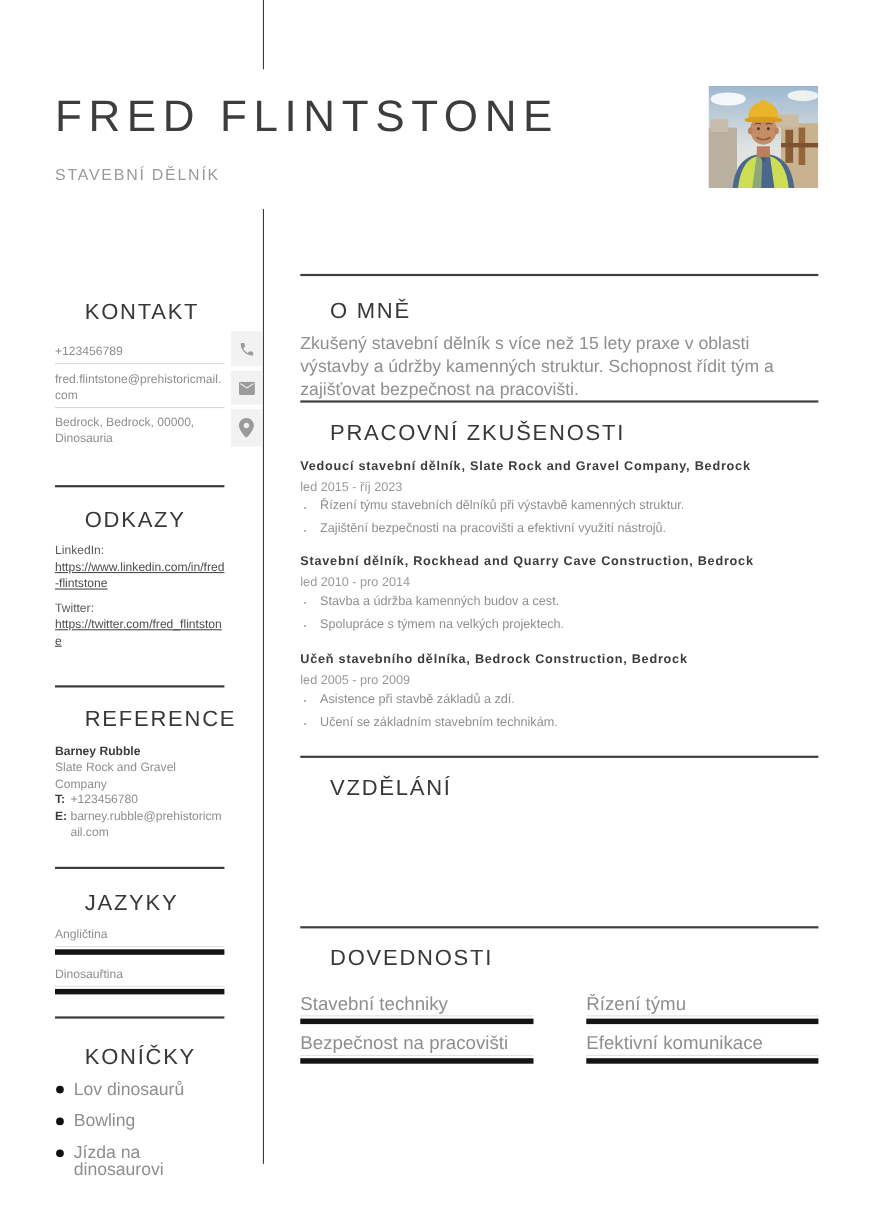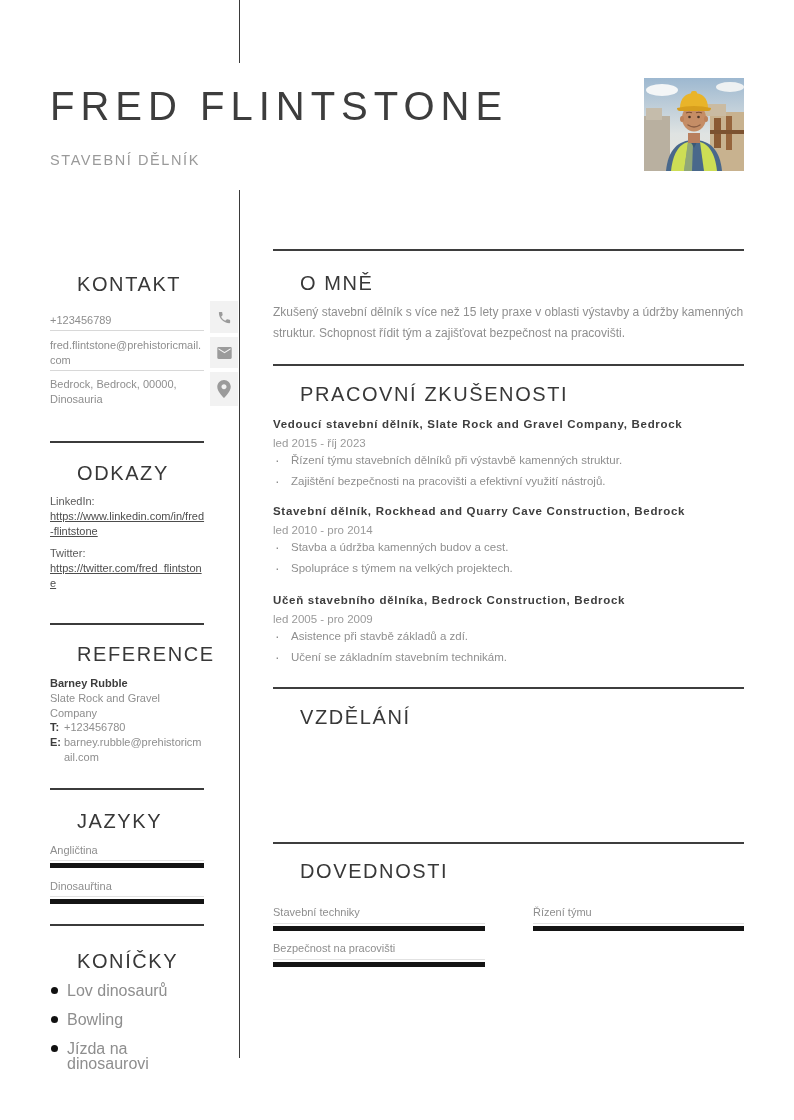--- a/index.html
+++ b/index.html
@@ -43,36 +43,36 @@
   .bar-wrap { border-top:1px solid #e2e2e2; padding-top:2px; }
 
   .hobby-list { position:absolute; left:50px; top:983px; width:155px; list-style:none; }
   .hobby-list li { position:relative; padding-left:17px; font-size:16px; line-height:15px;
                    color:#8e8e8e; margin-bottom:14px; }
   .hobby-list li::before { content:""; position:absolute; left:1px; top:4px; width:7px;
                    height:7px; border-radius:50%; background:#111; }
 
   
   .rule { position:absolute; left:273px; width:471px; height:1.6px; background:#3e3e3e; }
-  .main-par { position:absolute; left:273px; width:471px; font-size:12px; line-height:21px;
+  .main-par { position:absolute; left:273px; width:471px; font-size:16px; line-height:21px;
               color:#8f8f8f; }
   .job { position:absolute; left:273px; width:471px; }
   .job-title { font-size:11.5px; font-weight:bold; color:#3d3d3d; letter-spacing:0.7px;
                line-height:15px; white-space:nowrap; }
   .job-dates { font-size:11.5px; color:#9a9a9a; line-height:15px; margin-top:4px; }
   .job ul { list-style:none; margin-top:2px; }
   .job ul li { position:relative; padding-left:18px; font-size:11.5px; line-height:15px;
                color:#8f8f8f; }
   .job ul li + li { margin-top:6px; }
   .job ul li::before { content:"·"; position:absolute; left:2px; top:0; color:#8f8f8f;
                font-size:14px; line-height:15px; }
 
   .skills-grid { position:absolute; left:273px; top:905px; width:471px; display:grid;
                  grid-template-columns:212px 211px; column-gap:48px; row-gap:10px; }
-  .skill-cell .skill-label { font-size:11px; color:#8e8e8e; line-height:15px; }
+  .skill-cell .skill-label { font-size:17px; color:#8e8e8e; line-height:15px; }
   .skill-cell .bar-wrap { margin-top:3px; }
 
   .lang-row { position:absolute; left:50px; width:154px; }
   .lang-label { font-size:11px; color:#8e8e8e; line-height:15px; }
   .lang-row .bar-wrap { margin-top:2px; }
 
   .ref-row { display:flex; }
   .ref-row .lbl { flex:0 0 14px; }
 </style>
 </head>
@@ -255,15 +255,21 @@
       <div class="bar-wrap">
           <div class="skill-bar"></div>
         </div>
     </div>
     <div class="skill-cell">
       <div class="skill-label">Bezpečnost na pracovišti</div>
       <div class="bar-wrap">
           <div class="skill-bar"></div>
         </div>
     </div>
+    <div class="skill-cell">
+      <div class="skill-label">Efektivní komunikace</div>
+      <div class="bar-wrap">
+          <div class="skill-bar"></div>
+        </div>
+    </div>
   </div>
 
 </div>
 
 </body></html>

